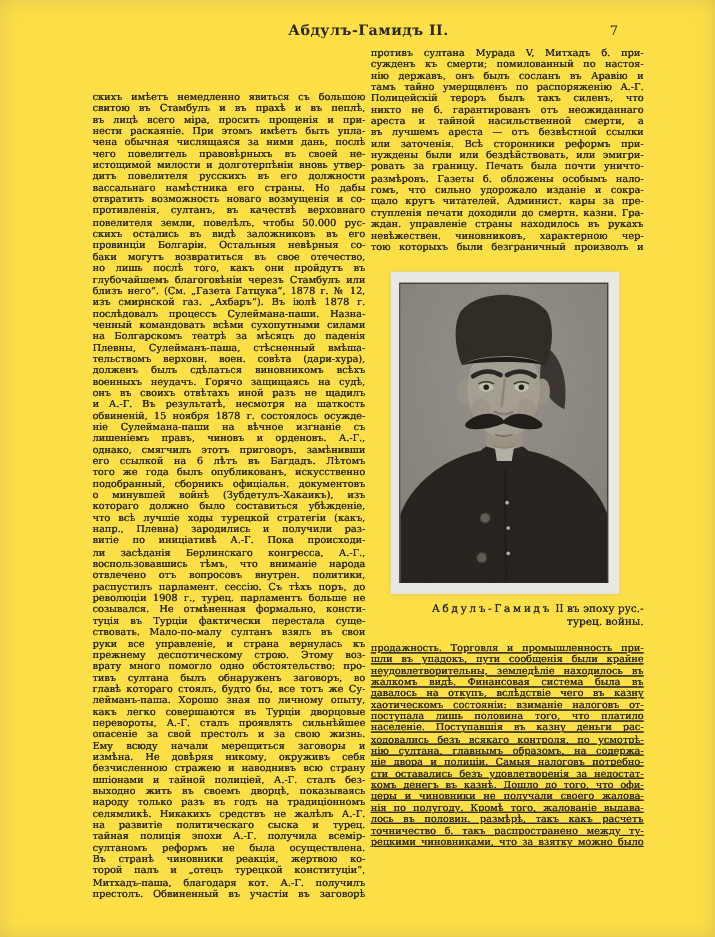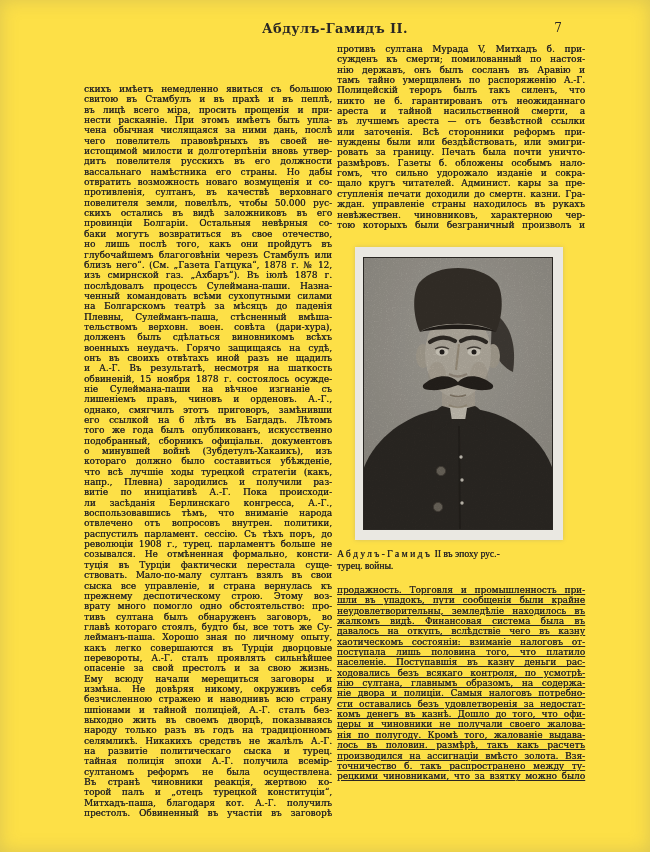--- a/index.html
+++ b/index.html
@@ -32,22 +32,22 @@
   .figure-plate{
     position:absolute;left:355px;top:247px;width:208px;height:293px;
     background:#eae8e2;box-shadow:0 0 4px rgba(140,135,125,.35);
   }
   .figure-frame{
     position:absolute;left:8px;top:10px;width:188px;height:271px;
     border:1.5px solid #2a2723;box-sizing:content-box;background:#a7a39b;
   }
   .figure-frame svg{display:block;}
   .figure-caption{
-    position:absolute;left:337px;top:548px;width:248px;text-align:left;
-    font-size:9.6px;line-height:11.5px;text-shadow:.25px 0 0 #2a2724;font-family:Liberation Serif, serif;
+    position:absolute;left:337px;top:548px;width:248px;text-align:right;
+    font-size:9.6px;line-height:11.5px;text-shadow:.25px 0 0 #2a2724;
   }
   .caption-name{letter-spacing:2.4px;}
 </style>
 </head>
 <body>
 
 <div class="page">
 
   <div class="header-title">Абдулъ-Гамидъ II.</div>
   <div class="page-number">7</div>
@@ -94,21 +94,21 @@
       <div class="tline">напр., Плевна) зародились и получили раз-</div>
       <div class="tline">витіе по иниціативѣ А.-Г. Пока происходи-</div>
       <div class="tline">ли засѣданія Берлинскаго конгресса, А.-Г.,</div>
       <div class="tline">воспользовавшись тѣмъ, что вниманіе народа</div>
       <div class="tline">отвлечено отъ вопросовъ внутрен. политики,</div>
       <div class="tline">распустилъ парламент. сессію. Съ тѣхъ поръ, до</div>
       <div class="tline">революціи 1908 г., турец. парламентъ больше не</div>
       <div class="tline">созывался. Не отмѣненная формально, консти-</div>
       <div class="tline">туція въ Турціи фактически перестала суще-</div>
       <div class="tline">ствовать. Мало-по-малу султанъ взялъ въ свои</div>
-      <div class="tline">сыска все управленіе, и страна вернулась къ</div>
+      <div class="tline">руки все управленіе, и страна вернулась къ</div>
       <div class="tline">прежнему деспотическому строю. Этому воз-</div>
       <div class="tline">врату много помогло одно обстоятельство: про-</div>
       <div class="tline">тивъ султана былъ обнаруженъ заговоръ, во</div>
       <div class="tline">главѣ котораго стоялъ, будто бы, все тотъ же Су-</div>
       <div class="tline">лейманъ-паша. Хорошо зная по личному опыту,</div>
       <div class="tline">какъ легко совершаются въ Турціи дворцовые</div>
       <div class="tline">перевороты, А.-Г. сталъ проявлять сильнѣйшее</div>
       <div class="tline">опасеніе за свой престолъ и за свою жизнь.</div>
       <div class="tline">Ему всюду начали мерещиться заговоры и</div>
       <div class="tline">измѣна. Не довѣряя никому, окруживъ себя</div>
@@ -229,18 +229,17 @@
       <div class="tline">поступала лишь половина того, что платило</div>
       <div class="tline">населеніе. Поступавшія въ казну деньги рас-</div>
       <div class="tline">ходовались безъ всякаго контроля, по усмотрѣ-</div>
       <div class="tline">нію султана, главнымъ образомъ, на содержа-</div>
       <div class="tline">ніе двора и полиціи. Самыя налоговъ потребно-</div>
       <div class="tline">сти оставались безъ удовлетворенія за недостат-</div>
       <div class="tline">комъ денегъ въ казнѣ. Дошло до того, что офи-</div>
       <div class="tline">церы и чиновники не получали своего жалова-</div>
       <div class="tline">нія по полугоду. Кромѣ того, жалованіе выдава-</div>
       <div class="tline">лось въ половин. размѣрѣ, такъ какъ расчетъ</div>
-      <div class="tline">производился на ассигнаціи вмѣсто золота. Взя-</div>
       <div class="tline">точничество б. такъ распространено между ту-</div>
       <div class="tline">рецкими чиновниками, что за взятку можно было</div>
     </div>
 
 </div>
 
 </body></html>

